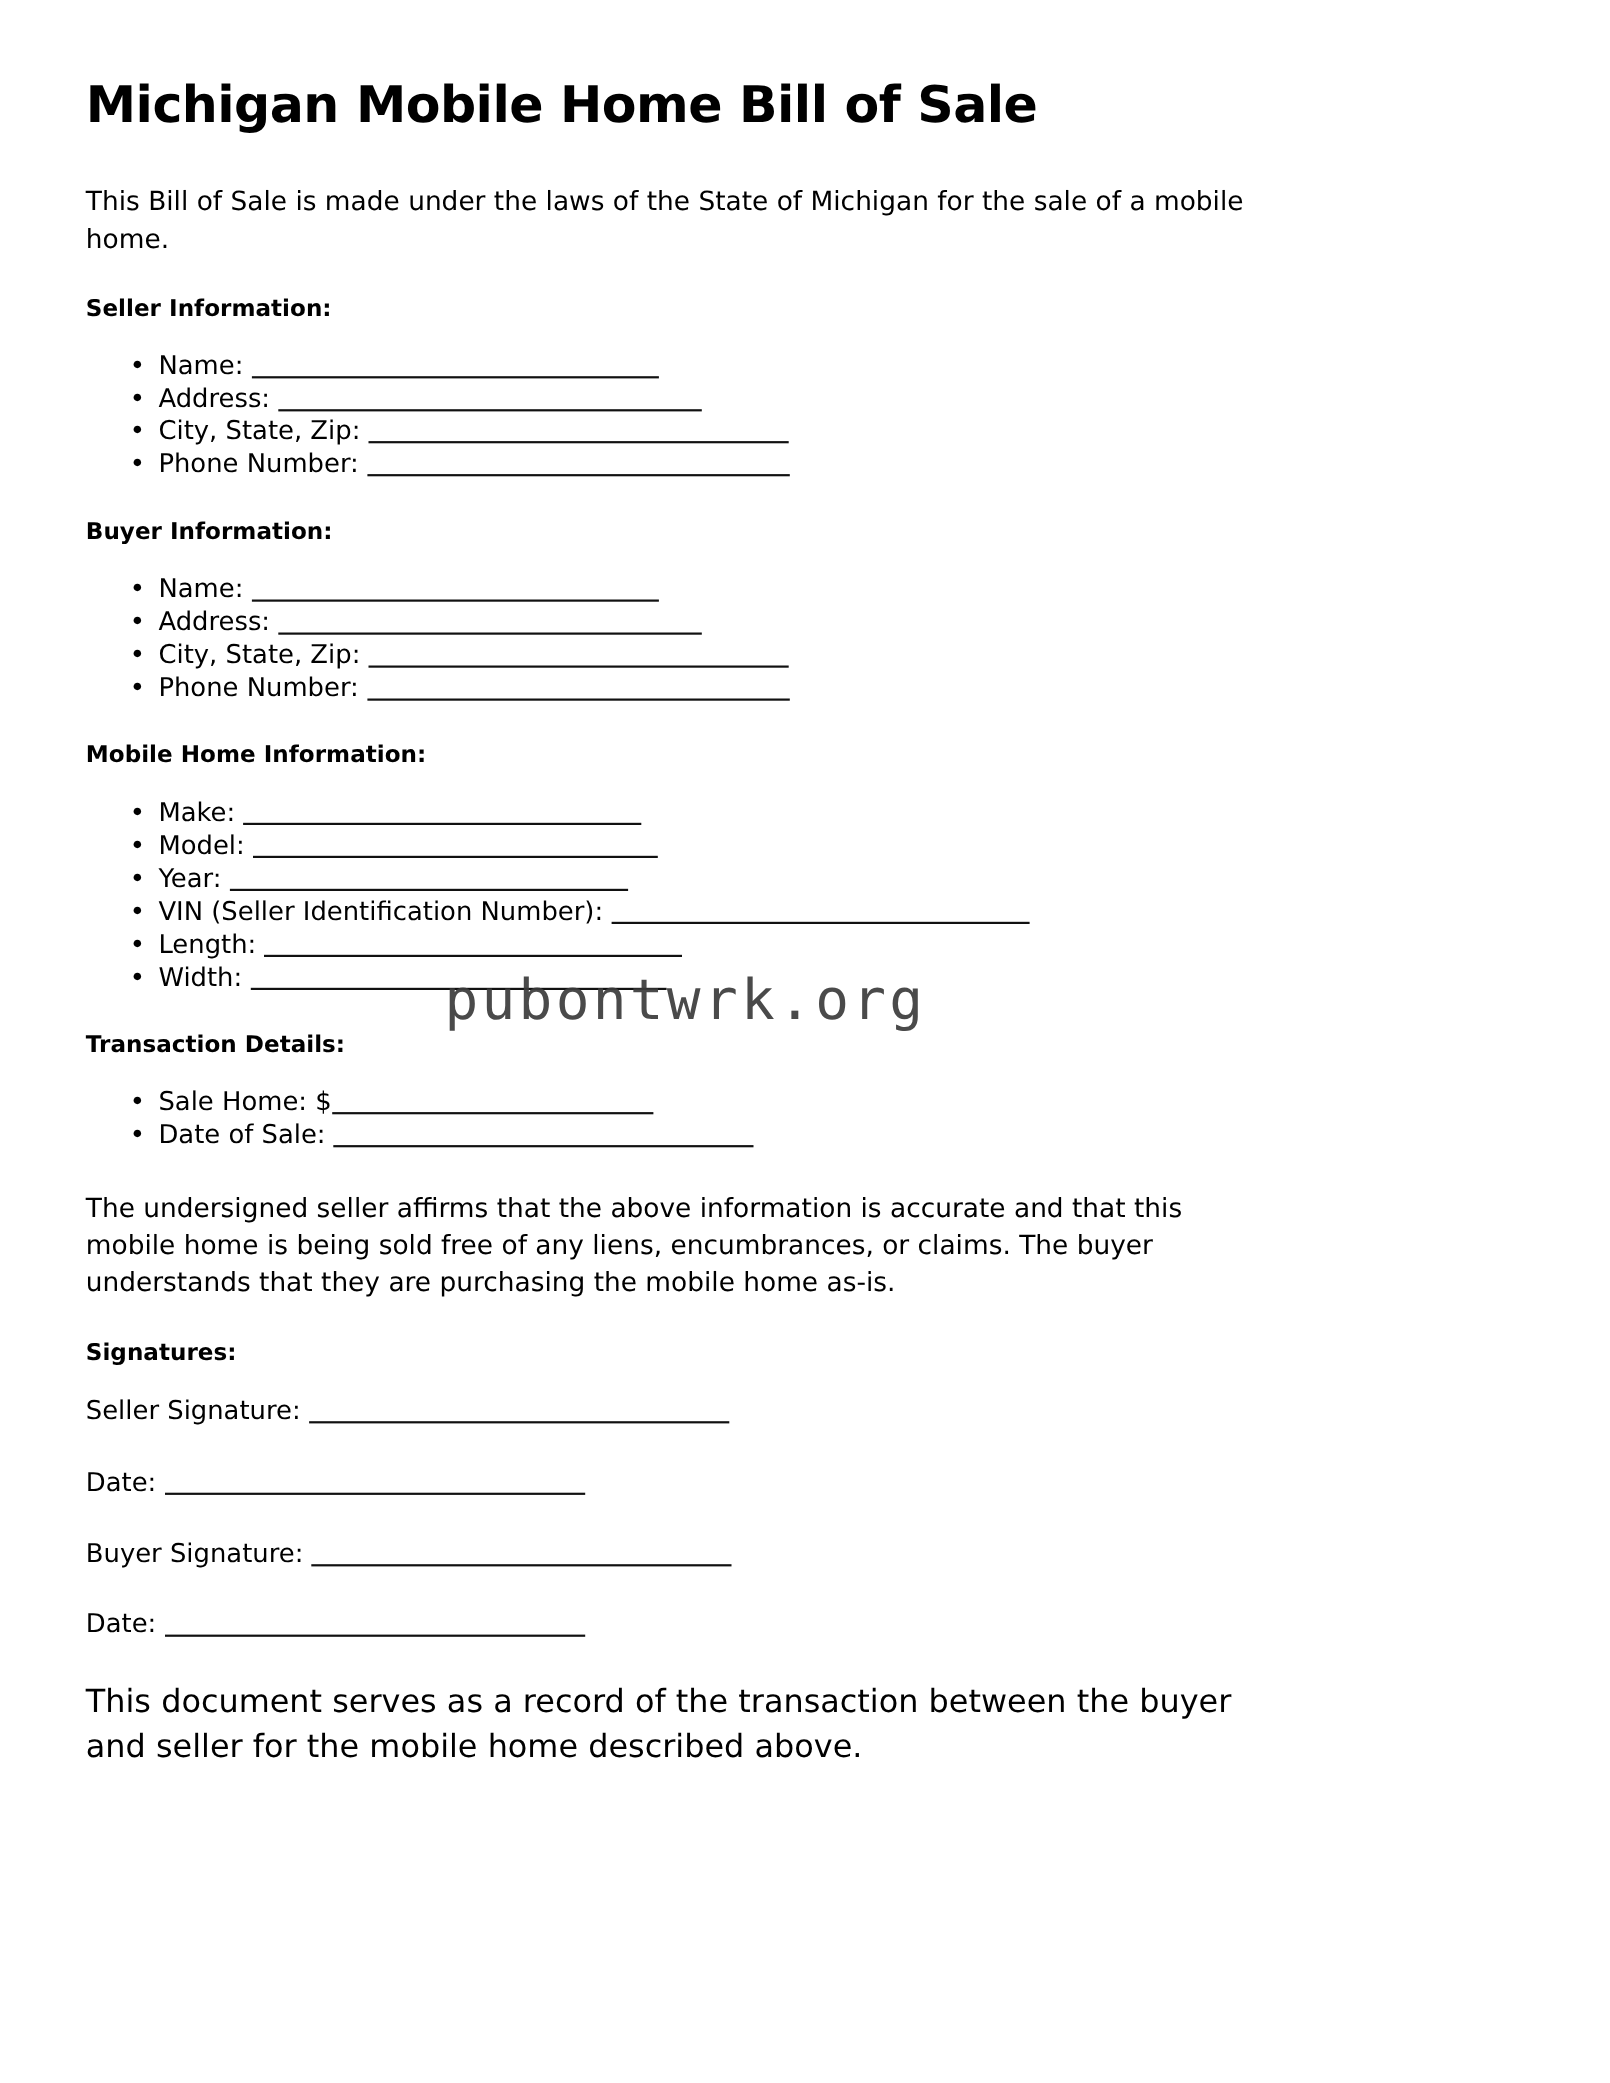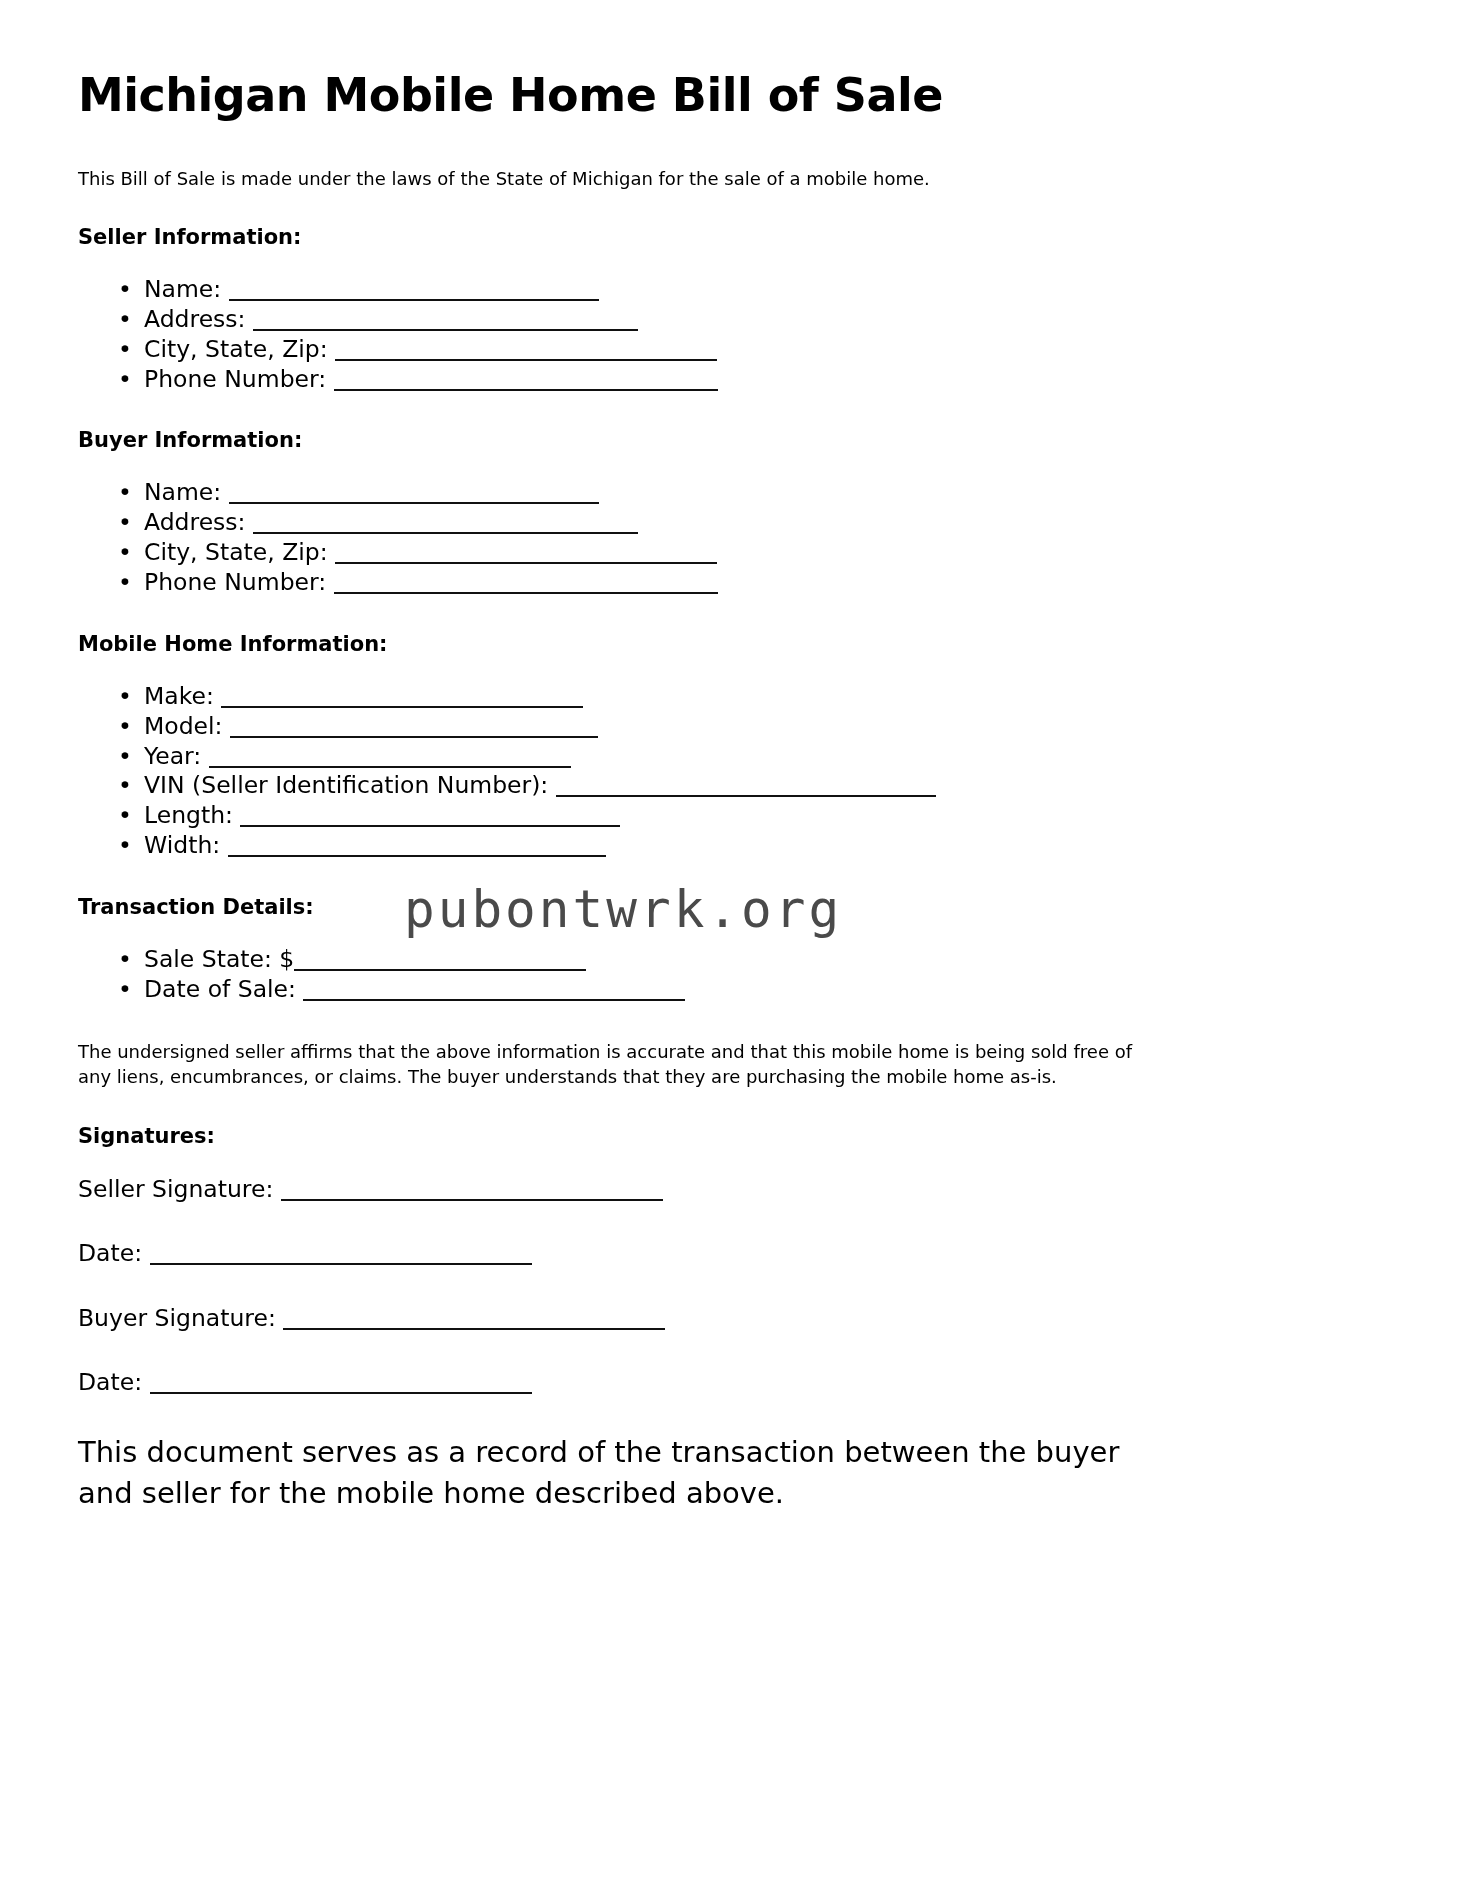--- a/index.html
+++ b/index.html
@@ -29,21 +29,21 @@
 
   .doc-title {
     font-size: 46px;
     font-weight: bold;
     letter-spacing: -0.5px;
     margin: 0 0 44px 0;
     line-height: 1.12;
   }
 
   .para {
-    font-size: 18px;
+    font-size: 24px;
     line-height: 1.42;
     margin: 0 0 34px 0;
     max-width: 1075px;
   }
 
   .section-heading {
     font-size: 21px;
     font-weight: bold;
     margin: 0 0 26px 0;
   }
@@ -133,21 +133,21 @@
       <li><span class="bullet">•</span><span class="lbl">Make: </span><span class="fill-rule" style="width: 362px;"></span></li>
       <li><span class="bullet">•</span><span class="lbl">Model: </span><span class="fill-rule" style="width: 368px;"></span></li>
       <li><span class="bullet">•</span><span class="lbl">Year: </span><span class="fill-rule" style="width: 362px;"></span></li>
       <li><span class="bullet">•</span><span class="lbl">VIN (Seller Identification Number): </span><span class="fill-rule" style="width: 380px;"></span></li>
       <li><span class="bullet">•</span><span class="lbl">Length: </span><span class="fill-rule" style="width: 380px;"></span></li>
       <li><span class="bullet">•</span><span class="lbl">Width: </span><span class="fill-rule" style="width: 378px;"></span></li>
     </ul>
 
   <h2 class="section-heading">Transaction Details:</h2>
   <ul class="field-list">
-      <li><span class="bullet">•</span><span class="lbl">Sale State: $</span><span class="fill-rule" style="width: 292px;"></span></li>
+      <li><span class="bullet">•</span><span class="lbl">Sale Home: $</span><span class="fill-rule" style="width: 292px;"></span></li>
       <li><span class="bullet">•</span><span class="lbl">Date of Sale: </span><span class="fill-rule" style="width: 382px;"></span></li>
     </ul>
 
   <p class="para">The undersigned seller affirms that the above information is accurate and that this mobile home is being sold free of any liens, encumbrances, or claims. The buyer understands that they are purchasing the mobile home as-is.</p>
 
   <h2 class="section-heading">Signatures:</h2>
   <div>
       <p class="sig-line"><span class="lbl">Seller Signature: </span><span class="fill-rule" style="width: 382px;"></span></p>
       <p class="sig-line"><span class="lbl">Date: </span><span class="fill-rule" style="width: 382px;"></span></p>
       <p class="sig-line"><span class="lbl">Buyer Signature: </span><span class="fill-rule" style="width: 382px;"></span></p>

